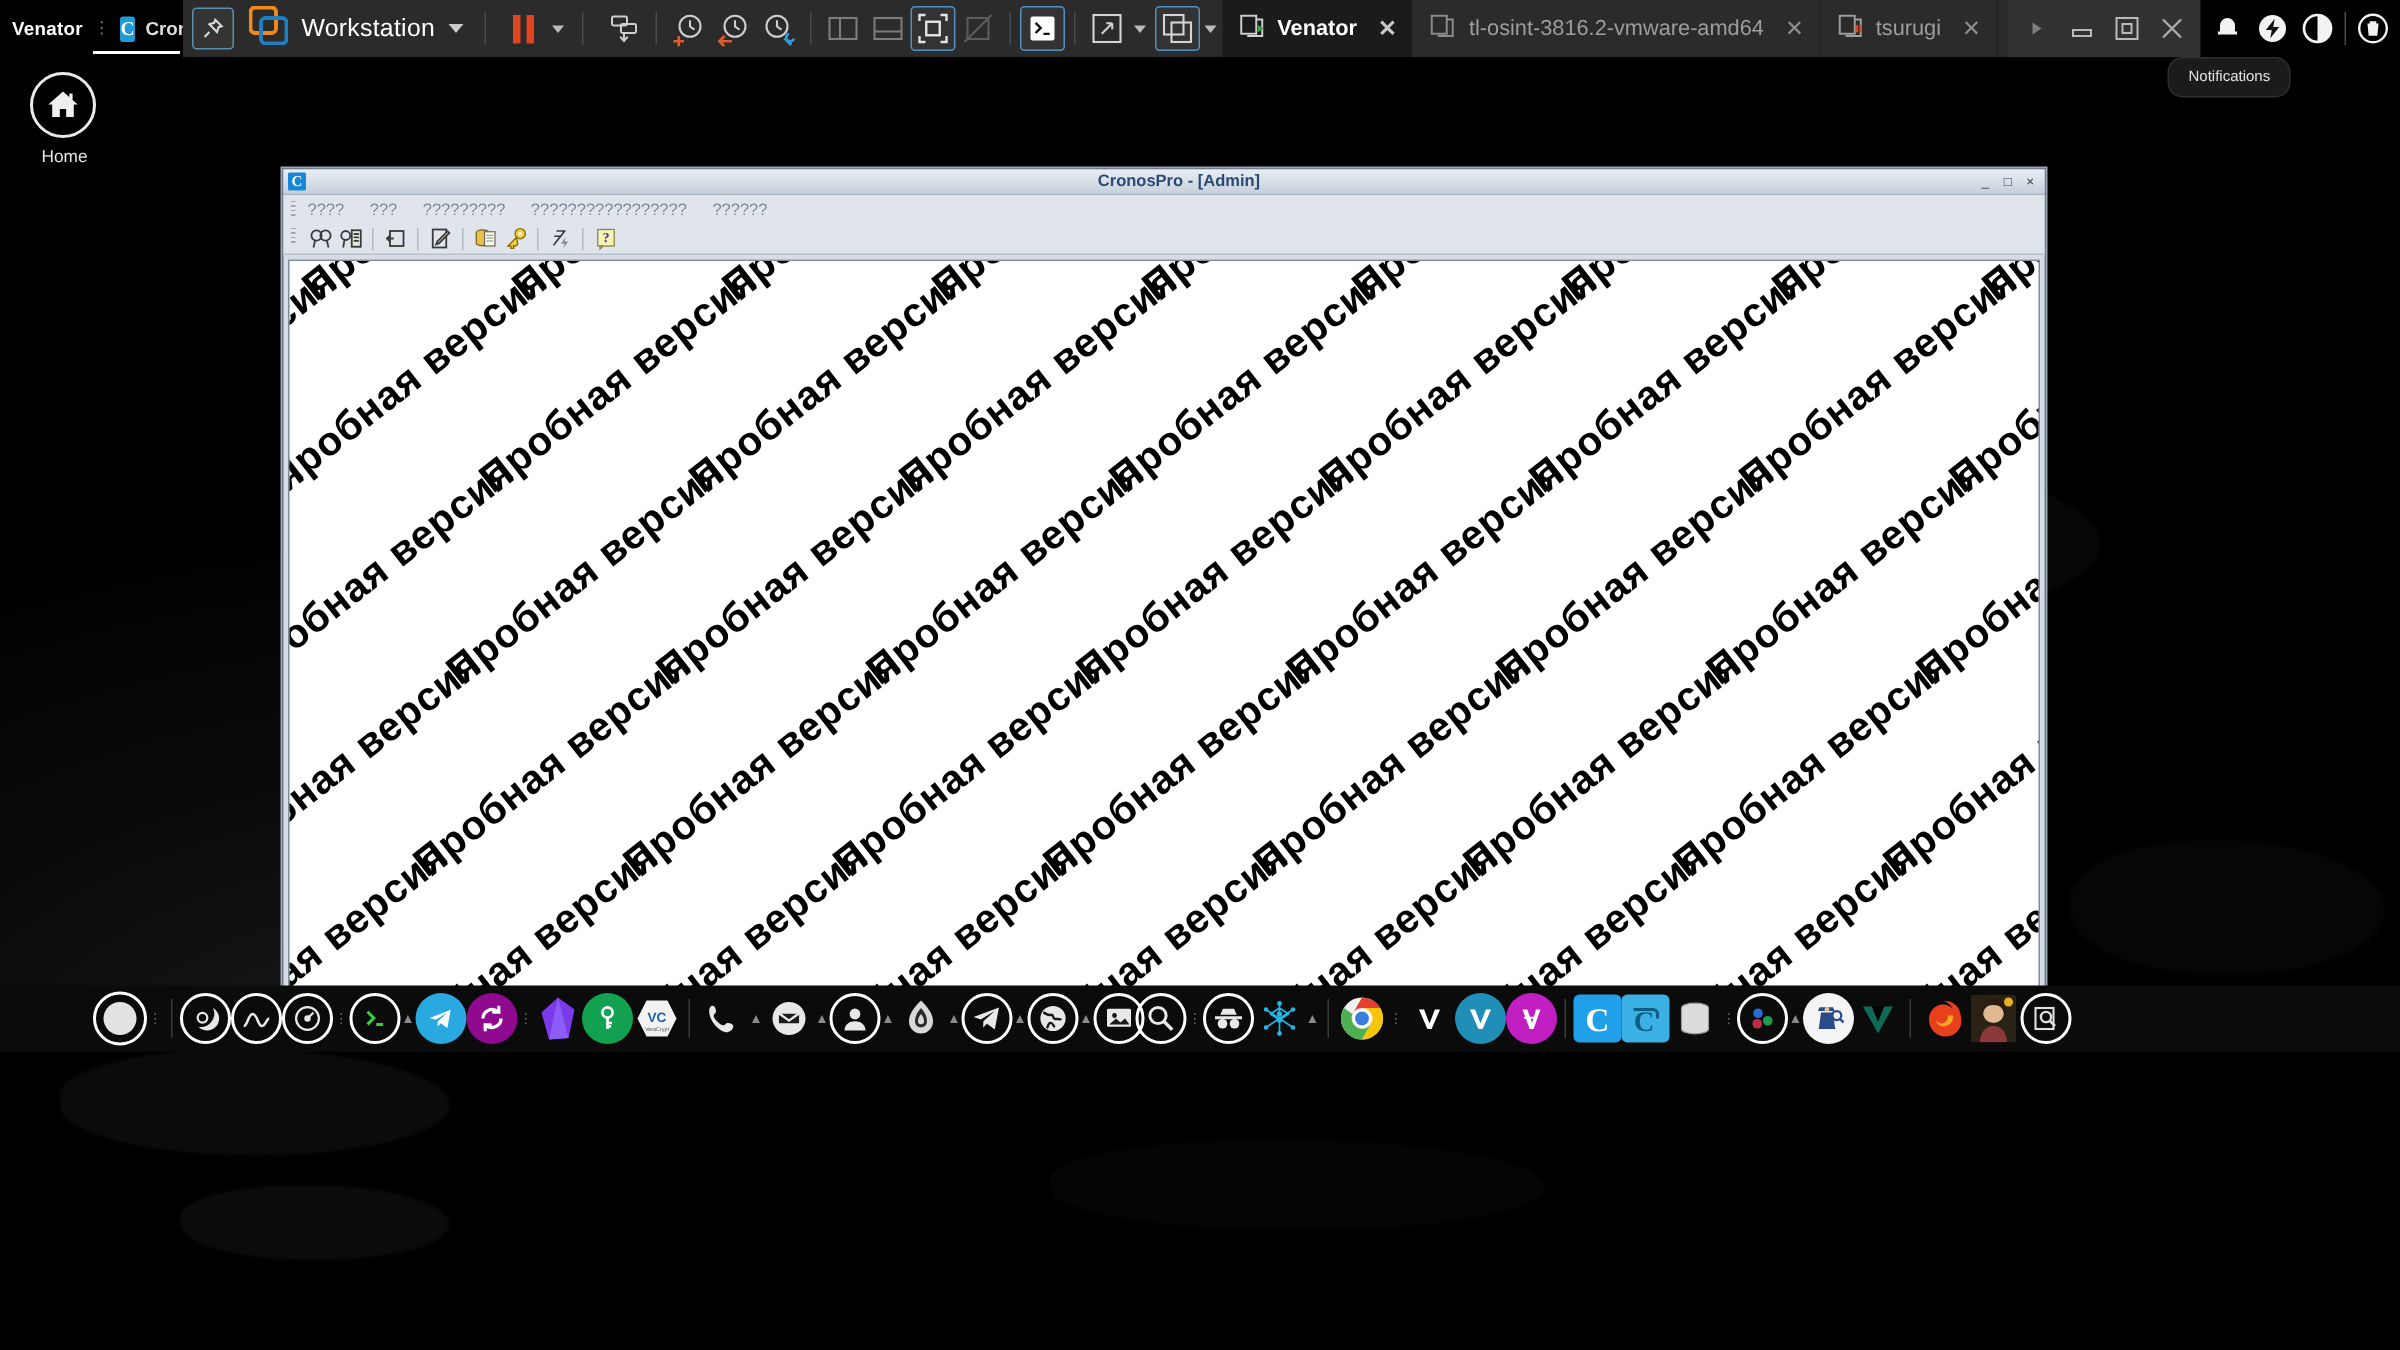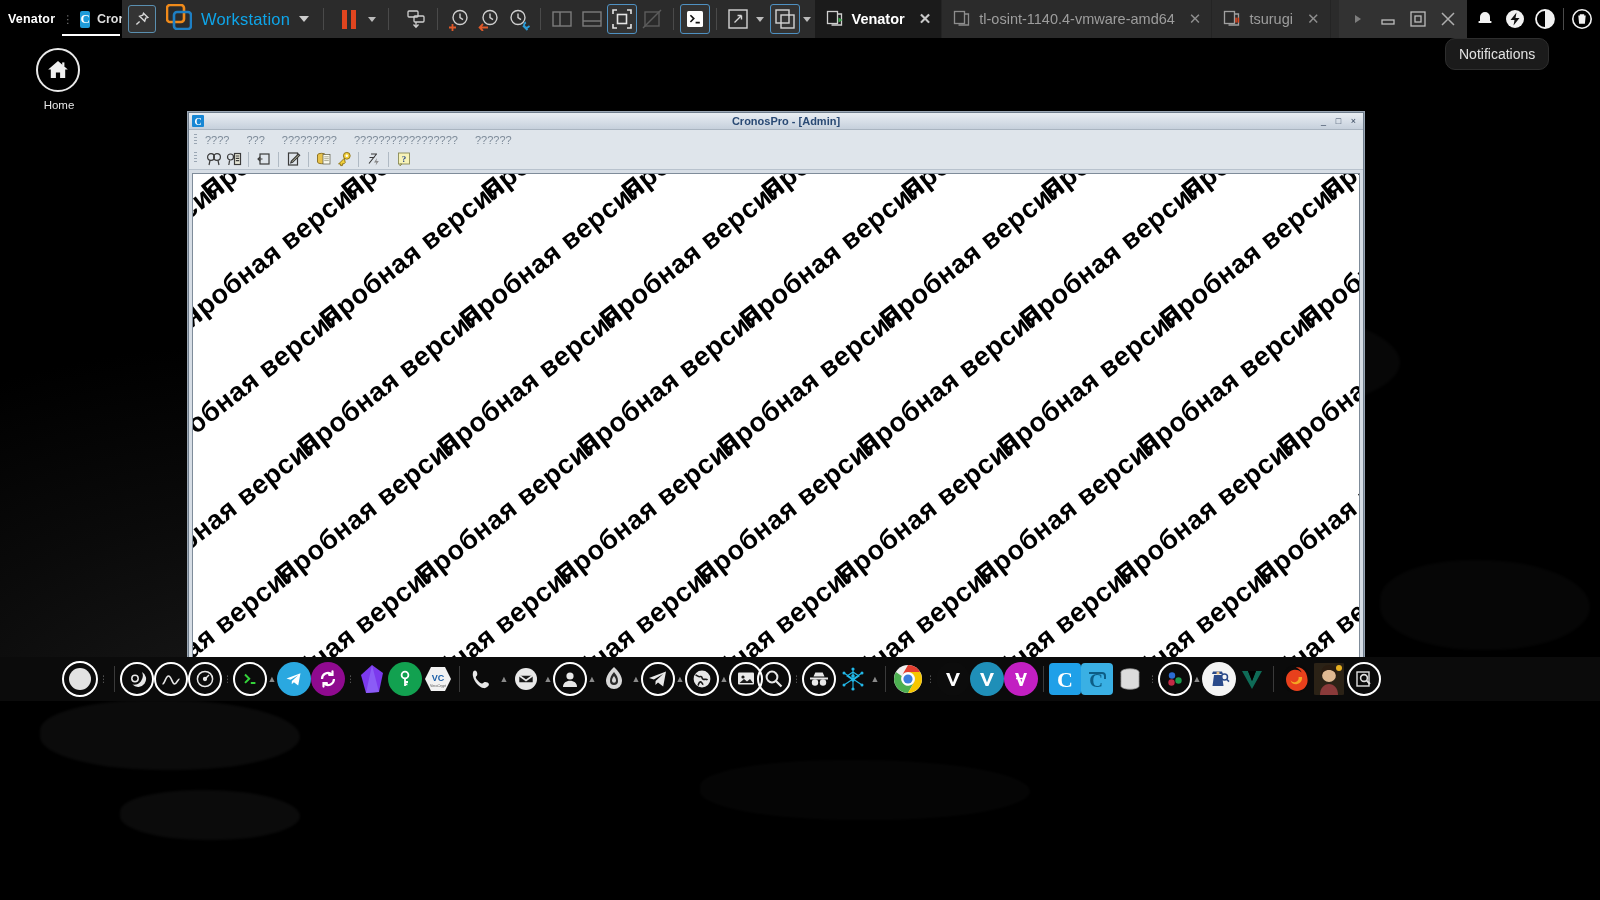--- a/index.html
+++ b/index.html
@@ -28,21 +28,21 @@
   .csq { width:17px; height:17px; background:#1f9bd8; border-radius:2px; color:#fff;
          font-size:13px; font-weight:bold; display:flex; align-items:center; justify-content:center;
          font-family:"Liberation Serif", serif; }
   .vm-left .tabname { color:#ddd; font-size:12.5px; font-weight:bold; overflow:hidden; white-space:nowrap; }
   .vm-underline { position:absolute; left:62px; bottom:2px; width:58px; height:2.5px; background:#fff; }
 
   .tbtn { height:38px; display:flex; align-items:center; justify-content:center; cursor:default; }
   .sep { width:1px; height:22px; background:#4a4a4a; margin:0 6px; }
   .pinbox { width:28px; height:28px; border:1px solid #5a8fb0; border-radius:3px; background:#343434;
             display:flex; align-items:center; justify-content:center; margin-left:6px;}
-  .ws-label { color:#0ea5e9; font-size:16.5px; margin-left:9px; letter-spacing:.2px; }
+  .ws-label { color:#ffffff; font-size:16.5px; margin-left:9px; letter-spacing:.2px; }
   .caret { width:0;height:0;border-left:5px solid transparent;border-right:5px solid transparent;
            border-top:6px solid #ccc; margin-left:9px; }
   .caret.sm { border-left-width:4px;border-right-width:4px;border-top-width:5px; border-top-color:#bbb;}
   .pause { display:flex; gap:3.5px; margin-left:12px;}
   .pause i { display:block; width:5px; height:19px; background:#e0451f; }
   .ticon { width:30px; height:30px; display:flex; align-items:center; justify-content:center; }
   .ticon.act { border:1px solid #4f91c2; border-radius:3px; background:#333; }
 
   
   .vmtabs { display:flex; align-items:stretch; height:38px; margin-left:4px; }
@@ -53,24 +53,24 @@
   .vmtab.active .x { color:#c8c8c8; }
 
   .vmright { margin-left:auto; display:flex; align-items:center; height:38px; }
   .winctl { display:flex; align-items:center; gap:0; background:#323232; height:38px; padding:0 4px; }
   .wbtn { width:30px; height:30px; display:flex; align-items:center; justify-content:center; }
   .sysicons { display:flex; align-items:center; gap:0px; background:#000; height:38px; padding:0 3px;}
   .sysbtn { width:30px; height:30px; display:flex; align-items:center;justify-content:center;}
 
   
   .tooltip { position:absolute; top:38px; left:1445px; background:#1b1b1b; color:#e2e2e2;
-             font-size:14px; padding:7px 13px; border-radius:10px; border:1px solid #2e2e2e; white-space:nowrap; }
+             font-size:10px; padding:7px 13px; border-radius:10px; border:1px solid #2e2e2e; white-space:nowrap; }
 
   
-  .homewrap { position:absolute; left:36px; top:48px; width:46px; text-align:center;text-decoration:underline; }
+  .homewrap { position:absolute; left:20px; top:48px; width:46px; text-align:center;text-decoration:underline; }
   .homecirc { width:44px; height:44px; border-radius:50%; border:2px solid #e9e9e9;
               display:flex; align-items:center; justify-content:center; }
   .homelbl { color:#e6e6e6; font-size:11.5px; margin-top:7px; }
 
   
   .cron { position:absolute; left:188px; top:112px; width:1176px; height:580px;
           border:1px solid #6f7d8c; background:#d6dde5; box-shadow:0 0 0 1px #9aa6b3; }
   .cron-title { height:17px; background:linear-gradient(#e9eef3,#c6d0dc); display:flex; align-items:center;
                 position:relative; border-bottom:1px solid #a9b4c0;}
   .cron-title .ic { width:12px;height:12px;background:#1887d4;margin-left:3px;color:#fff;font-size:10px;
@@ -262,21 +262,21 @@
         <span>Venator</span>
         <span class="x">✕</span>
       </div>
       <div class="vmtab">
         <span>
           <svg width="18" height="18" viewBox="0 0 18 18" fill="none" stroke="#8d8d8d" stroke-width="1.3">
             <rect x="1.5" y="2.5" width="10" height="12"></rect>
               <path d="M11.5 5h4v11h-10"></path>
             </svg>
         </span>
-        <span>tl-osint-1140.4-vmware-amd64</span>
+        <span>tl-osint-3816.2-vmware-amd64</span>
         <span class="x">✕</span>
       </div>
       <div class="vmtab">
         <span>
           <svg width="18" height="18" viewBox="0 0 18 18" fill="none" stroke="#a0a0a0" stroke-width="1.3">
             <rect x="1.5" y="2.5" width="10" height="12"></rect>
               <path d="M11.5 5h4v11h-10"></path>
             <g fill="#e0451f" stroke="none">
                 <rect x="12.3" y="8.6" width="1.5" height="5"></rect>
                 <rect x="14.6" y="8.6" width="1.5" height="5"></rect>

